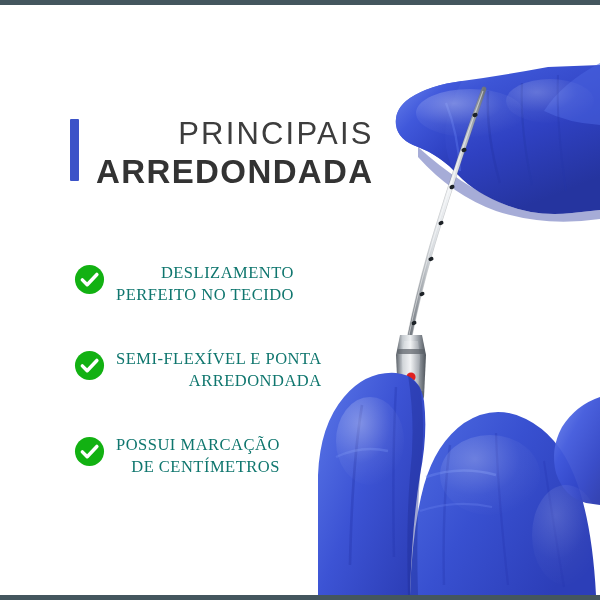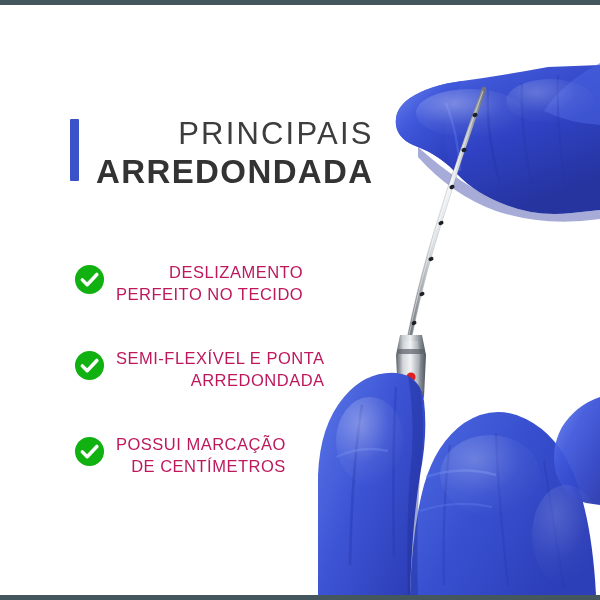--- a/index.html
+++ b/index.html
@@ -99,23 +99,24 @@
     flex: 0 0 auto;
     width: 31px;
     height: 31px;
     margin-top: 2px;
   }
   .feature-text {
     margin-left: 11px;
     font-size: 16.5px;
     font-weight: 400;
     letter-spacing: 0.5px;
-    color: #be185d;
+    color: #0f766e;
     line-height: 1.33;
     white-space: pre-line;
+    font-family: Liberation Serif, serif;
   }
 </style>
 </head>
 <body>
 
 <div id="slide">
 
   <div class="edge-rule top"></div>
 
   <div class="photo">

